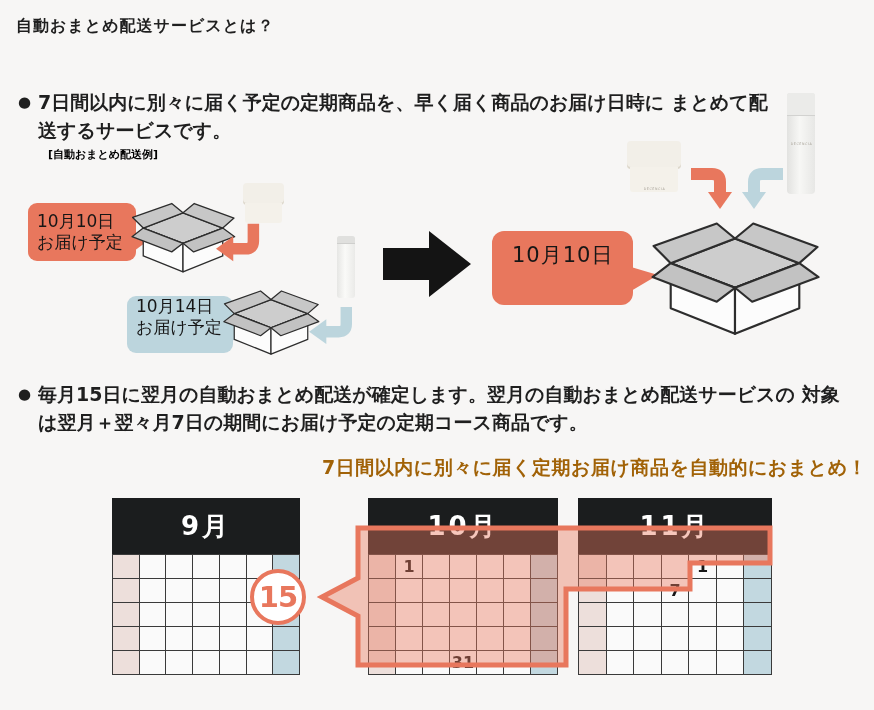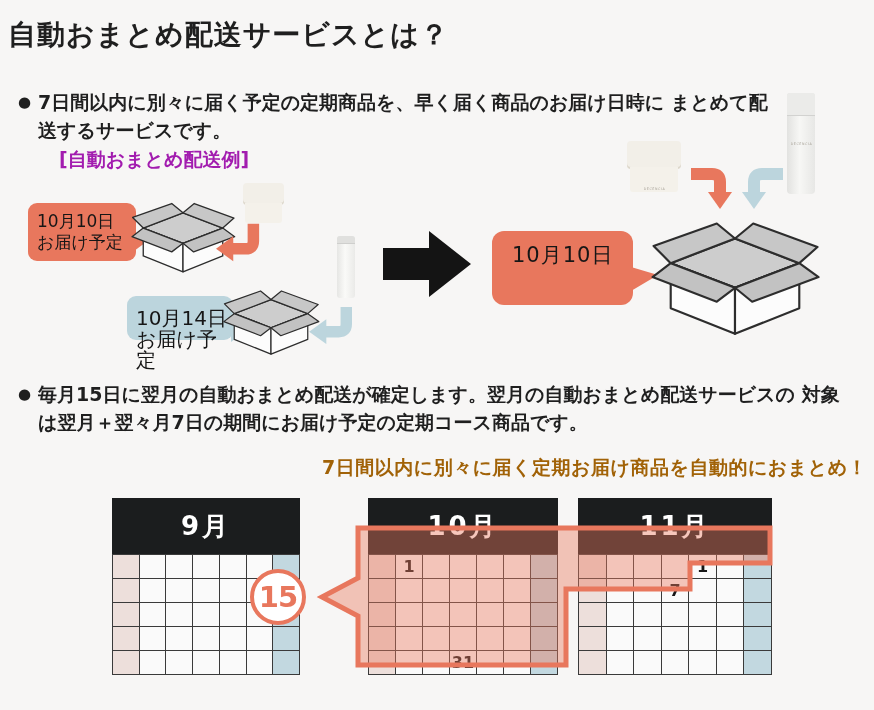--- a/index.html
+++ b/index.html
@@ -1,33 +1,33 @@
 <!DOCTYPE html>
 <html><head>
 <meta charset="utf-8">
 <style>
   html,body{margin:0;padding:0;}
   body{font-family:"DejaVu Sans","Liberation Sans",sans-serif;}
   .canvas{position:relative;width:874px;height:710px;background:#f7f6f5;overflow:hidden;}
 
   
-  .page-title{position:absolute;left:8px;top:16px;font-size:28px;font-weight:bold;color:#1f1f1f;letter-spacing:1px;}
+  .page-title{position:absolute;left:16px;top:16px;font-size:16px;font-weight:bold;color:#1f1f1f;letter-spacing:1px;}
   .bullet{position:absolute;display:flex;gap:7px;color:#1f1f1f;font-weight:bold;font-size:19px;line-height:28px;}
   .bullet .dot{font-size:15px;line-height:28px;}
   .b1{left:18px;top:88px;width:760px;}
   .b2{left:18px;top:380px;width:840px;}
-  .example-label{position:absolute;left:59px;top:147px;font-size:19px;font-weight:bold;color:#a21caf;}
+  .example-label{position:absolute;left:48px;top:147px;font-size:11px;font-weight:bold;color:#000000;}
   .note{position:absolute;left:322px;top:455px;font-size:19px;font-weight:bold;color:#a16207;letter-spacing:0.5px;}
 
   
   .bubble{position:absolute;border-radius:9px;color:#161616;font-weight:normal;box-sizing:border-box;}
   .bubble .bl{display:block;}
   .bubble-early{left:28px;top:203px;width:108px;height:58px;background:#e8775d;font-size:17px;line-height:21px;padding:8px 0 0 9px;}
   .bubble-early::after{content:"";position:absolute;right:-13px;top:30px;border-top:7px solid transparent;border-bottom:11px solid transparent;border-left:15px solid #e8775d;}
-  .bubble-late{left:127px;top:296px;width:106px;height:44px;background:#bcd5dd;font-size:20px;line-height:21px;padding:12px 0 0 9px;}
+  .bubble-late{left:127px;top:296px;width:106px;height:57px;background:#bcd5dd;font-size:17px;line-height:21px;padding:0 0 0 9px;}
   .bubble-late::after{content:"";position:absolute;right:-13px;top:28px;border-top:7px solid transparent;border-bottom:11px solid transparent;border-left:15px solid #bcd5dd;}
   .bubble-merged{left:492px;top:231px;width:141px;height:74px;background:#e8775d;font-size:21px;line-height:26px;padding:11px 0 0 20px;border-radius:12px;letter-spacing:1px;}
   .bubble-merged::after{content:"";position:absolute;right:-25px;top:36px;border-top:8px solid transparent;border-bottom:16px solid transparent;border-left:27px solid #e8775d;}
 
   
   .jar{position:absolute;}
   .jar .lid{position:absolute;left:0;top:0;width:100%;height:55%;background:#f2efe8;border-radius:4px;box-shadow:inset 0 -2px 0 #ddd8cc;}
   .jar .body{position:absolute;left:6%;bottom:0;width:88%;height:50%;background:#f4f1ea;border-radius:0 0 3px 3px;display:flex;align-items:flex-end;justify-content:center;}
   .brand{font-size:6px;transform:scale(0.55);color:#a9a49a;letter-spacing:1px;white-space:nowrap;}
   .bottle{position:absolute;background:linear-gradient(90deg,#e2e2e0,#f7f7f5 45%,#e7e7e5);border-radius:3px 3px 4px 4px;display:flex;align-items:center;justify-content:center;}

